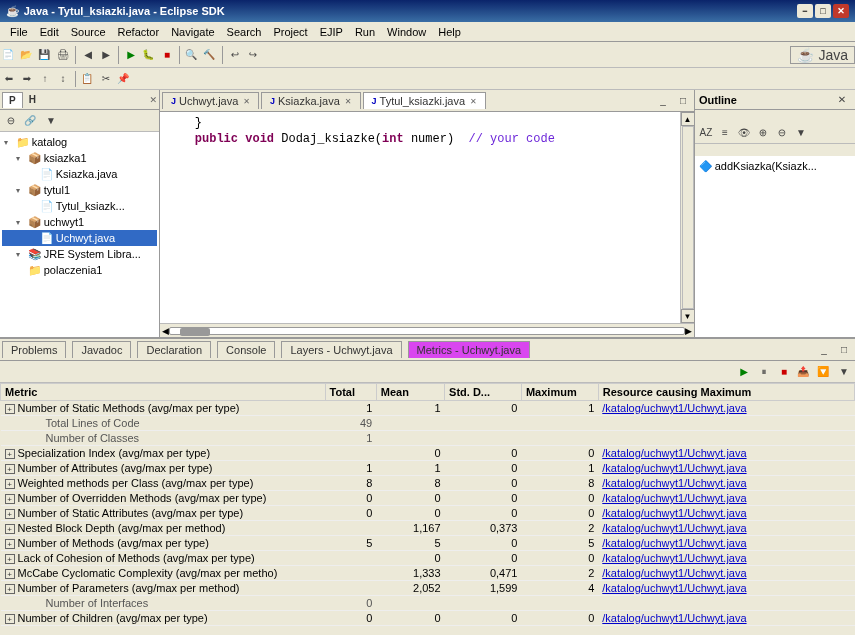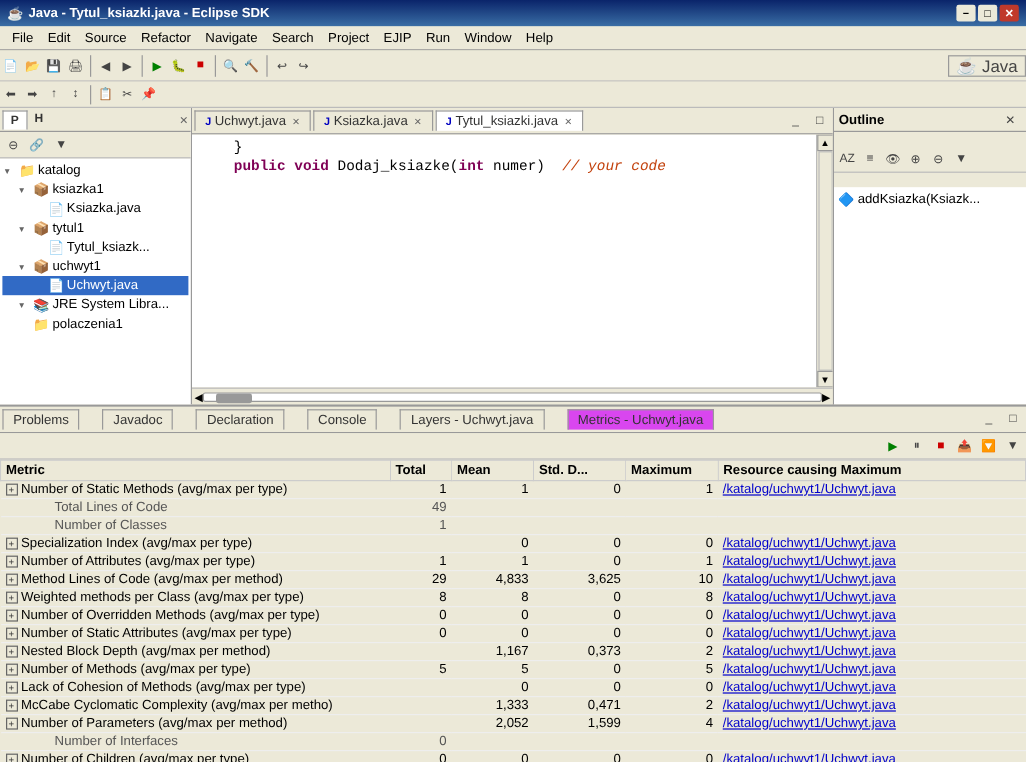--- a/index.html
+++ b/index.html
@@ -227,21 +227,21 @@
       height: 22px;
       padding: 0 2px;
     }
     .bottom-tab {
       padding: 2px 8px;
       font-size: 11px;
       cursor: pointer;
       border: 1px solid #999;
       border-bottom: none;
       background: #ece9d8;
-      margin-right: 19px;
+      margin-right: 6px;
       color: #333;
     }
     .bottom-tab.active { background: #d946ef; }
     .bottom-toolbar {
       display: flex;
       align-items: center;
       background: #ece9d8;
       border-bottom: 1px solid #bbb;
       height: 22px;
       padding: 2px;
@@ -468,21 +468,21 @@
       </div>
       <div style="margin-left:auto;display:flex;gap:2px;">
         <div class="small-btn">_</div>
         <div class="small-btn">□</div>
       </div>
     </div>
 
     <div style="display:flex;flex:1;overflow:hidden;">
       <div style="flex:1;background:white;font-family:Courier New,monospace;font-size:12px;padding:4px 6px;overflow:auto;">
         <div class="code-line">    }</div>
-        <div class="code-line">    <span class="kw">public</span> <span class="kw">void</span> Dodaj_ksiazke(<span class="kw">int</span> numer)  <span style="color:#c2410c;font-style:italic;">// your code</span></div>
+        <div class="code-line">    <span class="kw">public</span> <span class="kw">void</span> Dodaj_ksiazke(<span class="kw">int</span> numer)  <span style="color:#6d28d9;">// your code</span></div>
       </div>
       <div class="editor-scrollbar-v">
         <div class="scroll-btn">▲</div>
         <div class="scroll-track"></div>
         <div class="scroll-btn">▼</div>
       </div>
     </div>
 
     <div class="scrollbar-h">
       <span style="font-size:9px;cursor:pointer;">◀</span>
@@ -586,28 +586,20 @@
           </tr>
           <tr>
             <td><span class="expand-btn">+</span><span>Number of Attributes (avg/max per type)</span></td>
             <td class="num">1</td>
             <td class="num">1</td>
             <td class="num">0</td>
             <td class="num">1</td>
             <td><span class="link-cell">/katalog/uchwyt1/Uchwyt.java</span></td>
           </tr>
           <tr>
-            <td><span class="expand-btn">+</span><span>Method Lines of Code (avg/max per method)</span></td>
-            <td class="num">29</td>
-            <td class="num">4,833</td>
-            <td class="num">3,625</td>
-            <td class="num">10</td>
-            <td><span class="link-cell">/katalog/uchwyt1/Uchwyt.java</span></td>
-          </tr>
-          <tr>
             <td><span class="expand-btn">+</span><span>Weighted methods per Class (avg/max per type)</span></td>
             <td class="num">8</td>
             <td class="num">8</td>
             <td class="num">0</td>
             <td class="num">8</td>
             <td><span class="link-cell">/katalog/uchwyt1/Uchwyt.java</span></td>
           </tr>
           <tr>
             <td><span class="expand-btn">+</span><span>Number of Overridden Methods (avg/max per type)</span></td>
             <td class="num">0</td>

